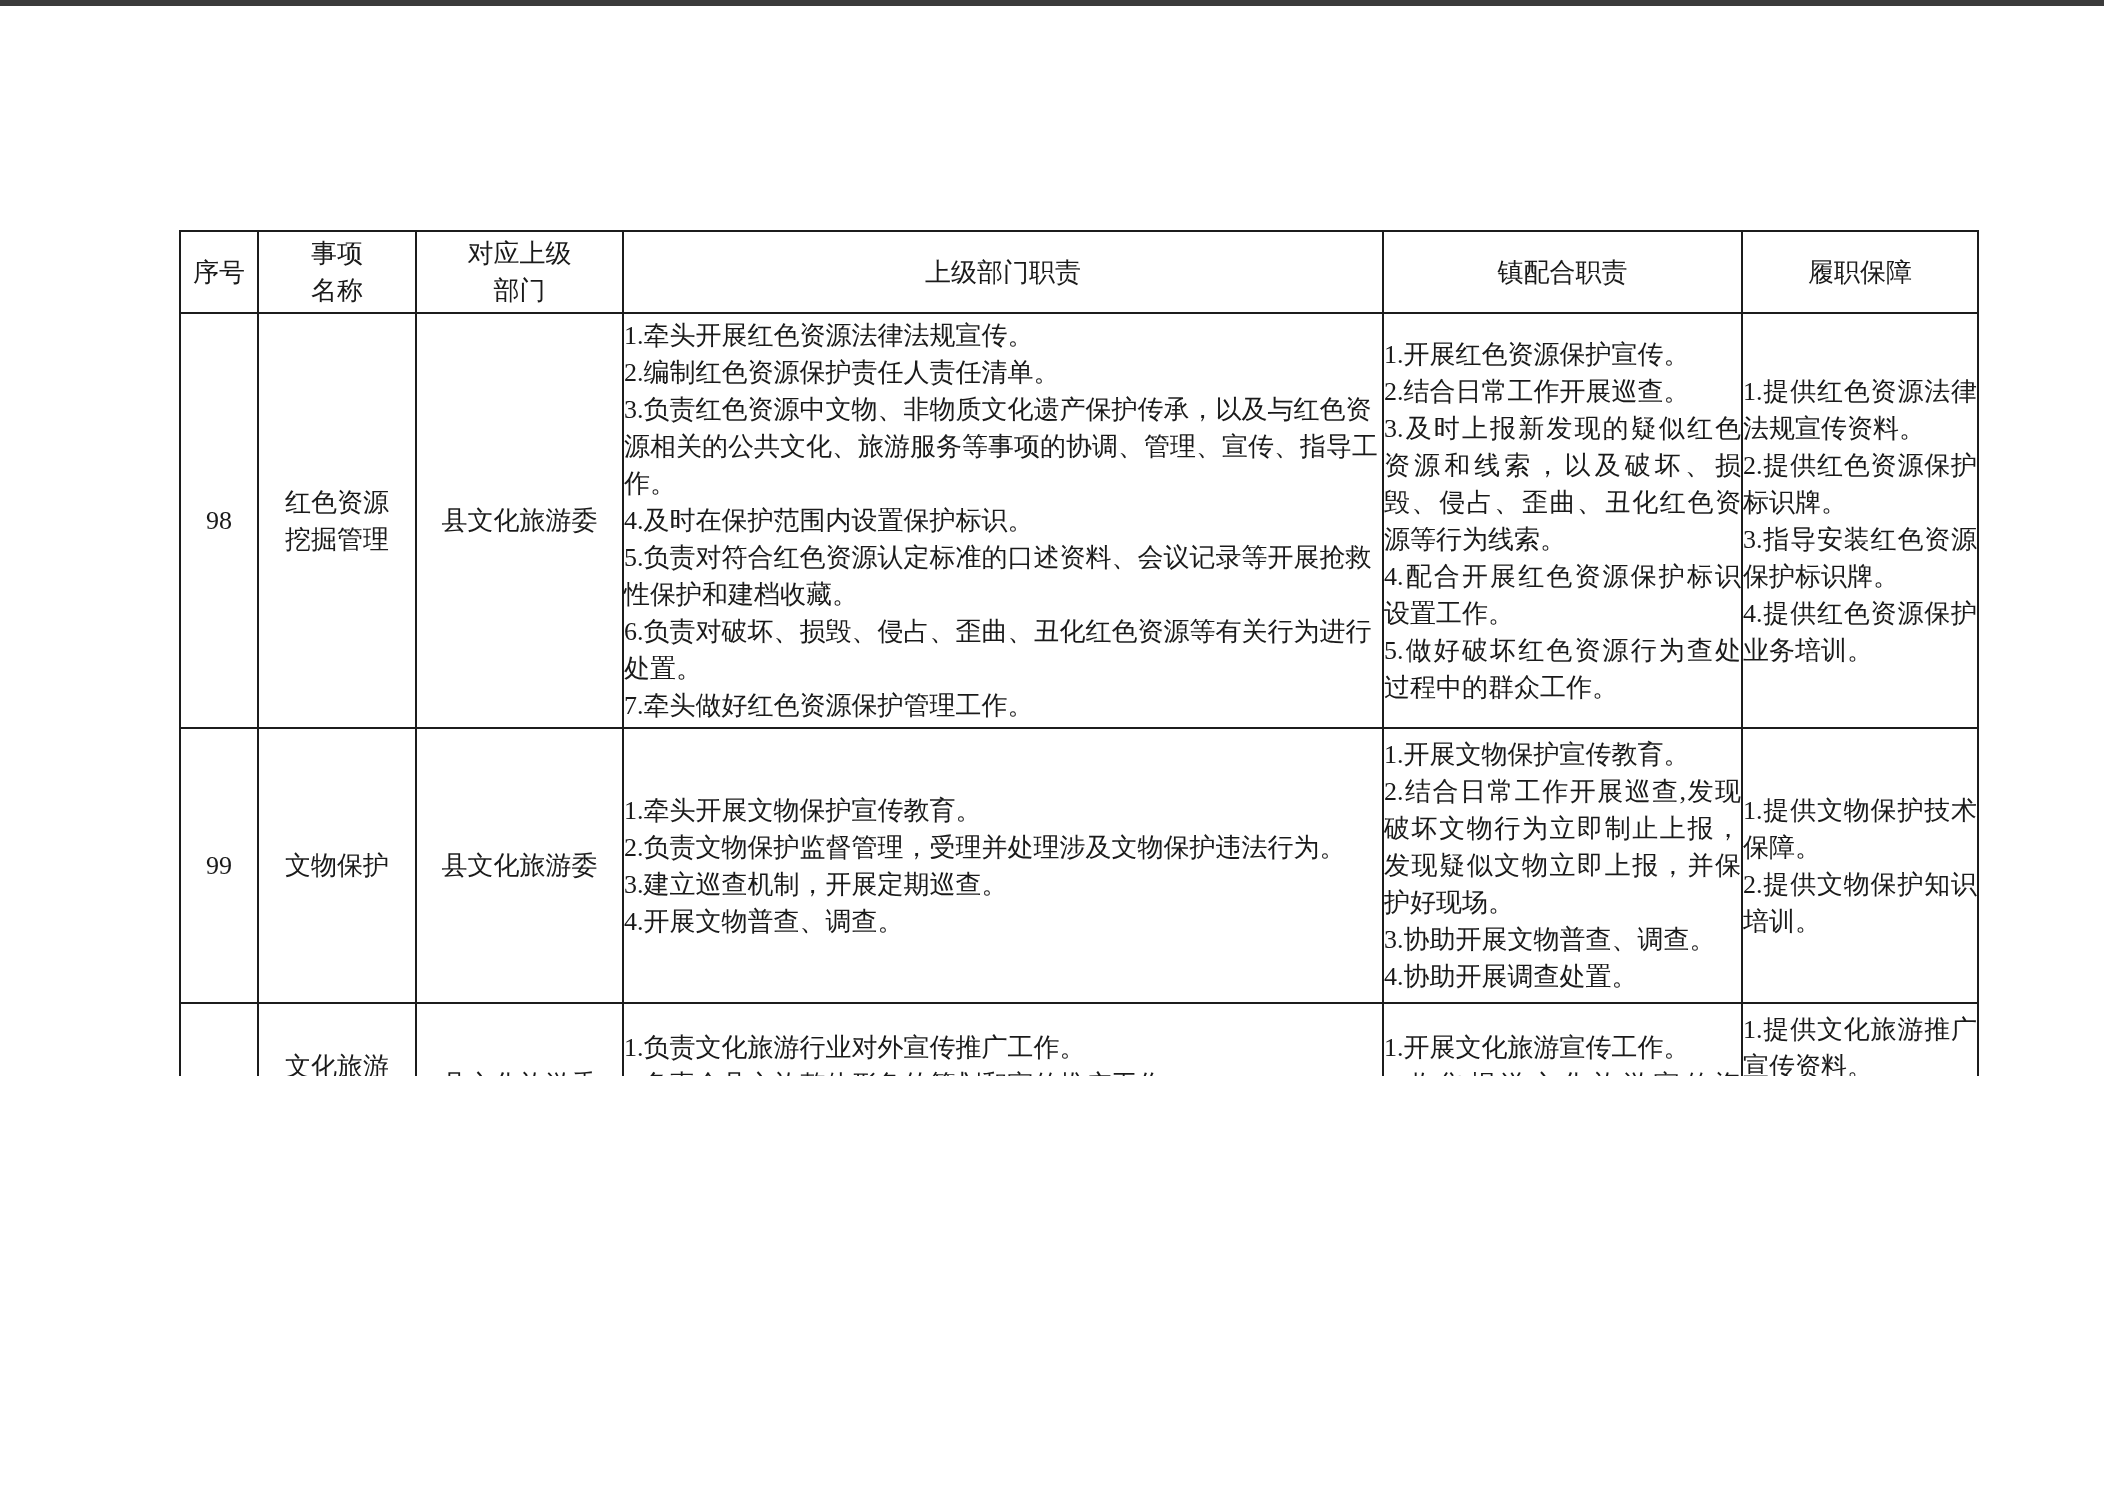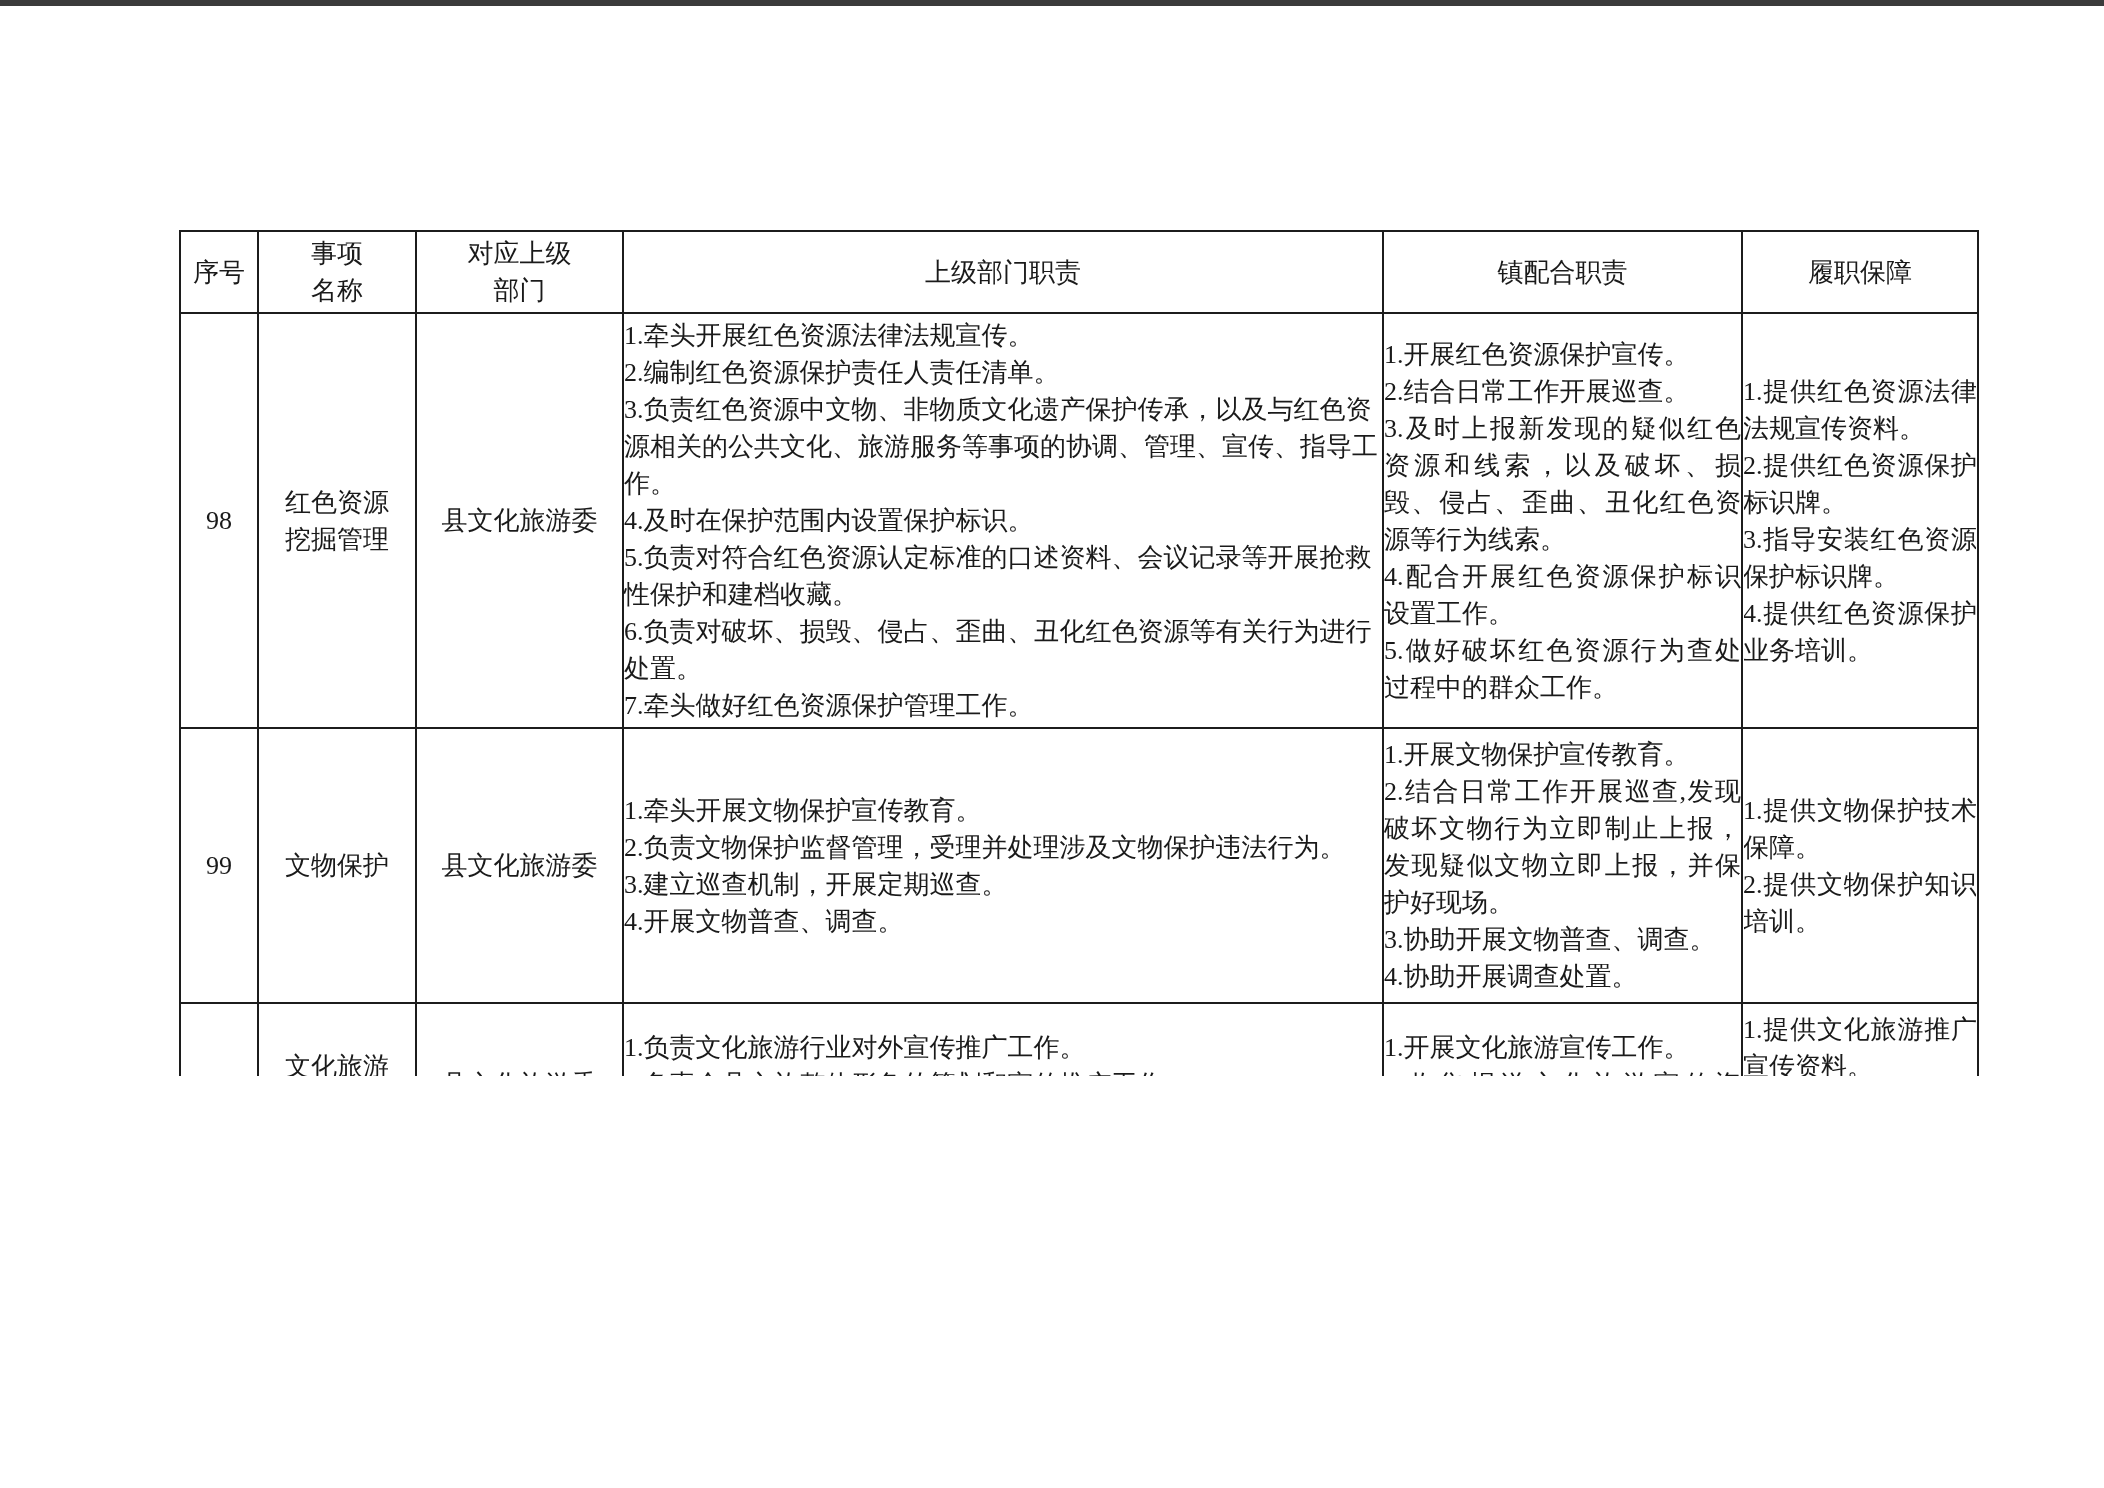--- a/index.html
+++ b/index.html
@@ -57,21 +57,20 @@
   td.town {
     text-align: justify;
     text-justify: inter-character;
     padding: 10px 14px;
     margin-left: 32px;
   }
   td.guarantee {
     text-align: justify;
     text-justify: inter-character;
     padding: 10px 12px;
-    border-radius: 11px;
   }
   .page-number {
     position: absolute;
     top: 1345px;
     left: 0;
     width: 100%;
     text-align: center;
     font-family: "DejaVu Sans", sans-serif;
     font-size: 40px;
     color: #111111;

